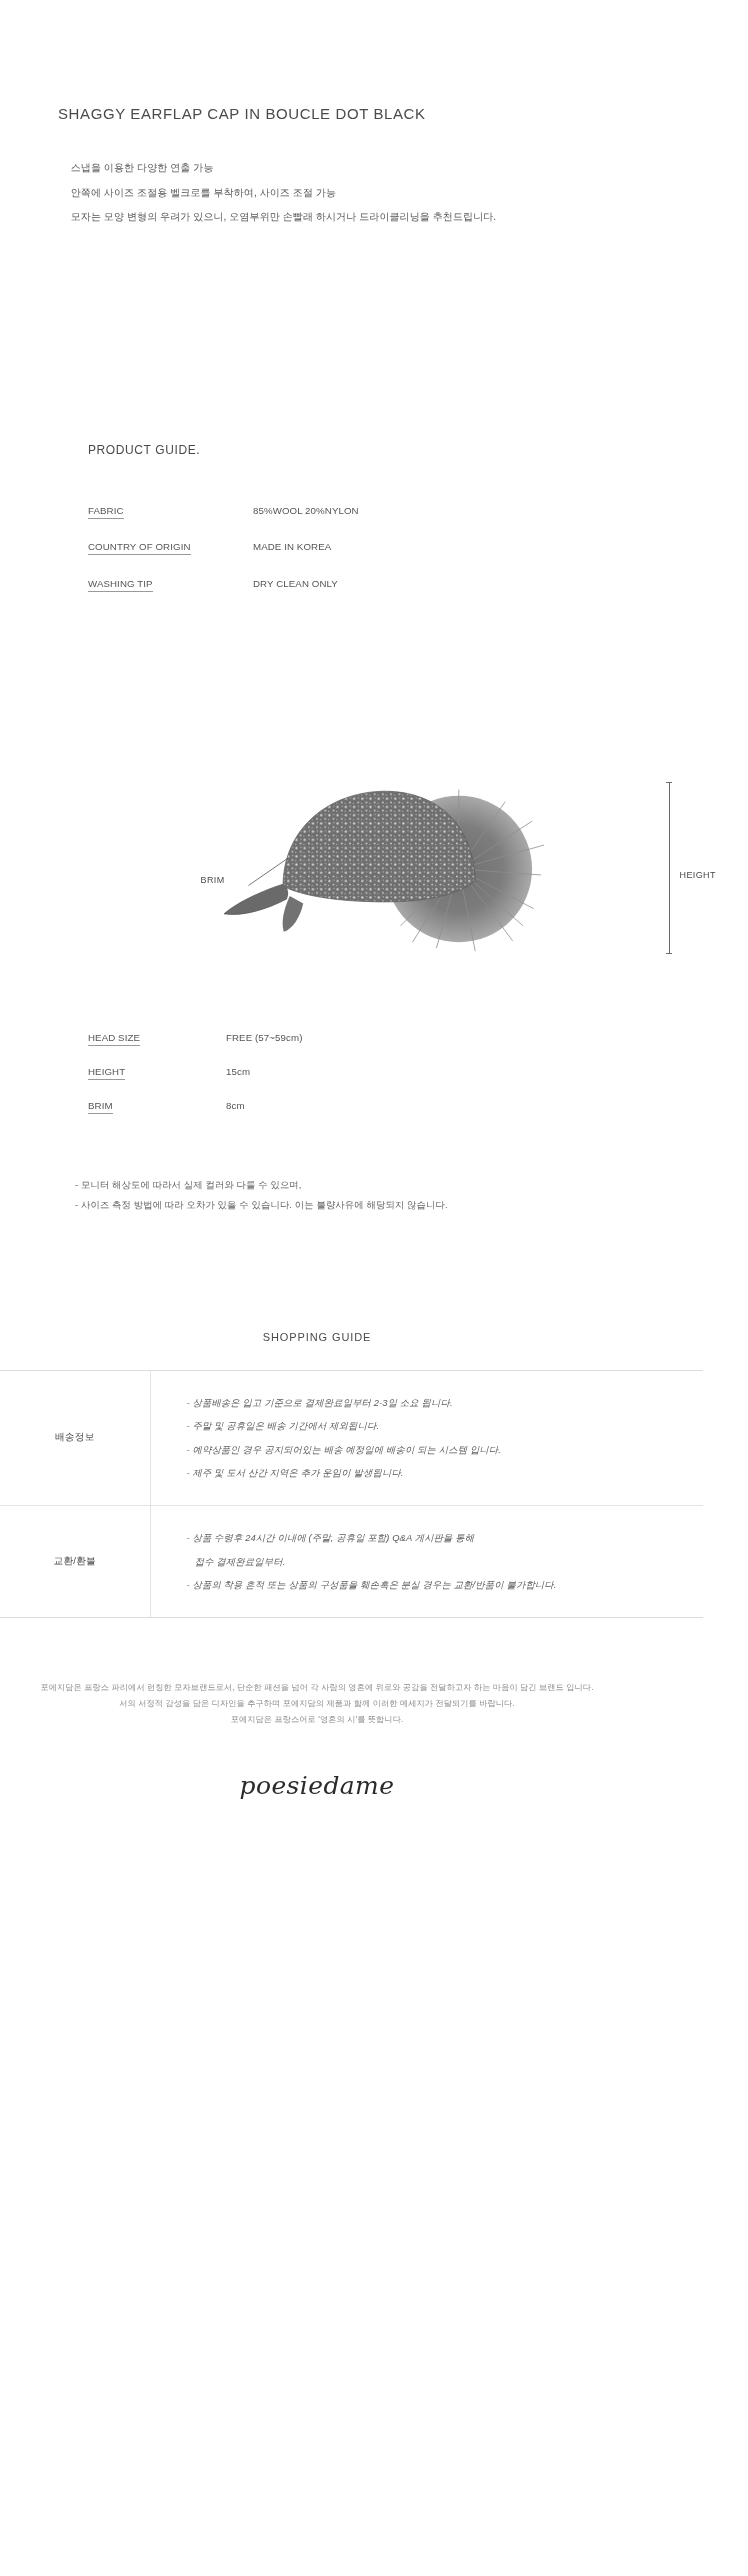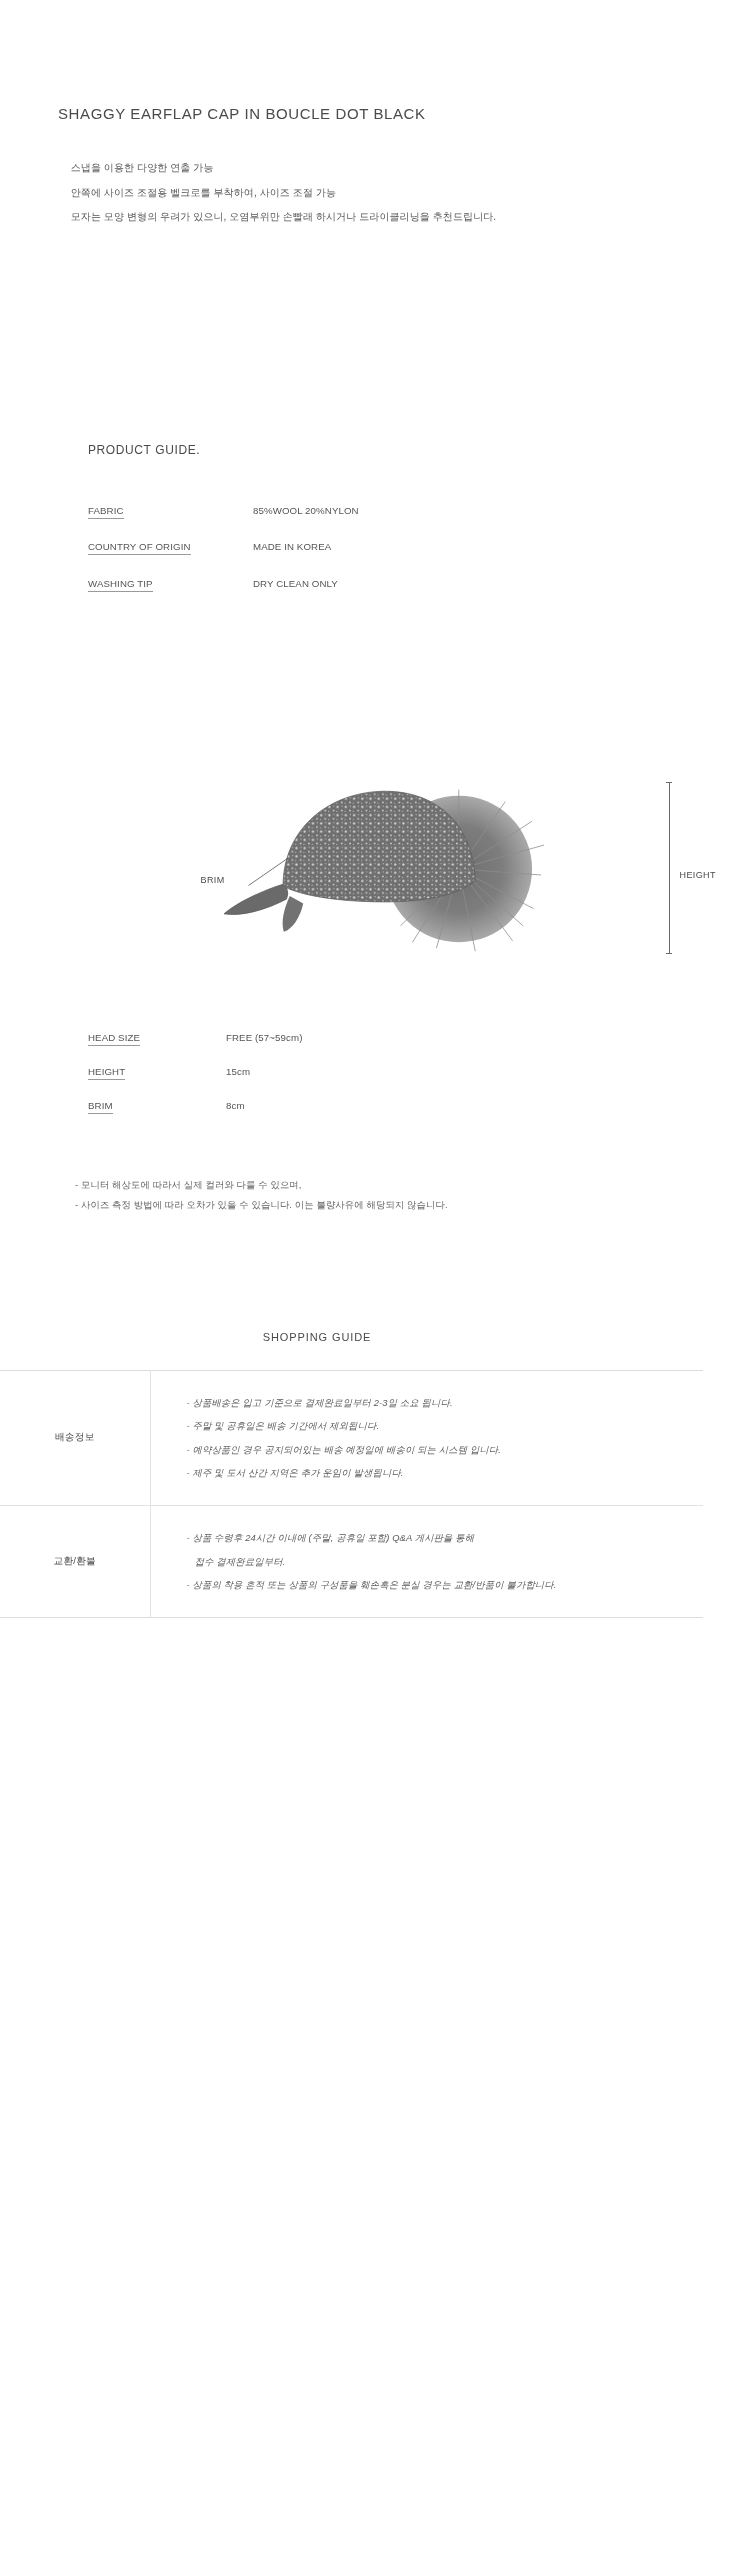--- a/index.html
+++ b/index.html
@@ -376,15 +376,21 @@
           <p class="indent-wrap">
                 <span class="indent">접수 결제완료일부터.</span>
               </p>
           <p>- 상품의 착용 흔적 또는 상품의 구성품을 훼손혹은 분실 경우는 교환/반품이 불가합니다.</p>
         </td>
       </tr>
     </tbody>
       </table>
   </div>
 
+  <div class="footer">
+    <p>포에지담은 프랑스 파리에서 런칭한 모자브랜드로서, 단순한 패션을 넘어 각 사람의 영혼에 위로와 공감을 전달하고자 하는 마음이 담긴 브랜드 입니다.</p>
+    <p>서의 서정적 감성을 담은 디자인을 추구하며 포에지담의 제품과 함께 이러한 메세지가 전달되기를 바랍니다.</p>
+    <p>포에지담은 프랑스어로 '영혼의 시'를 뜻합니다.</p>
+    <div class="brand">poesiedame</div>
+  </div>
 
 </div>
 
 
 </body></html>

